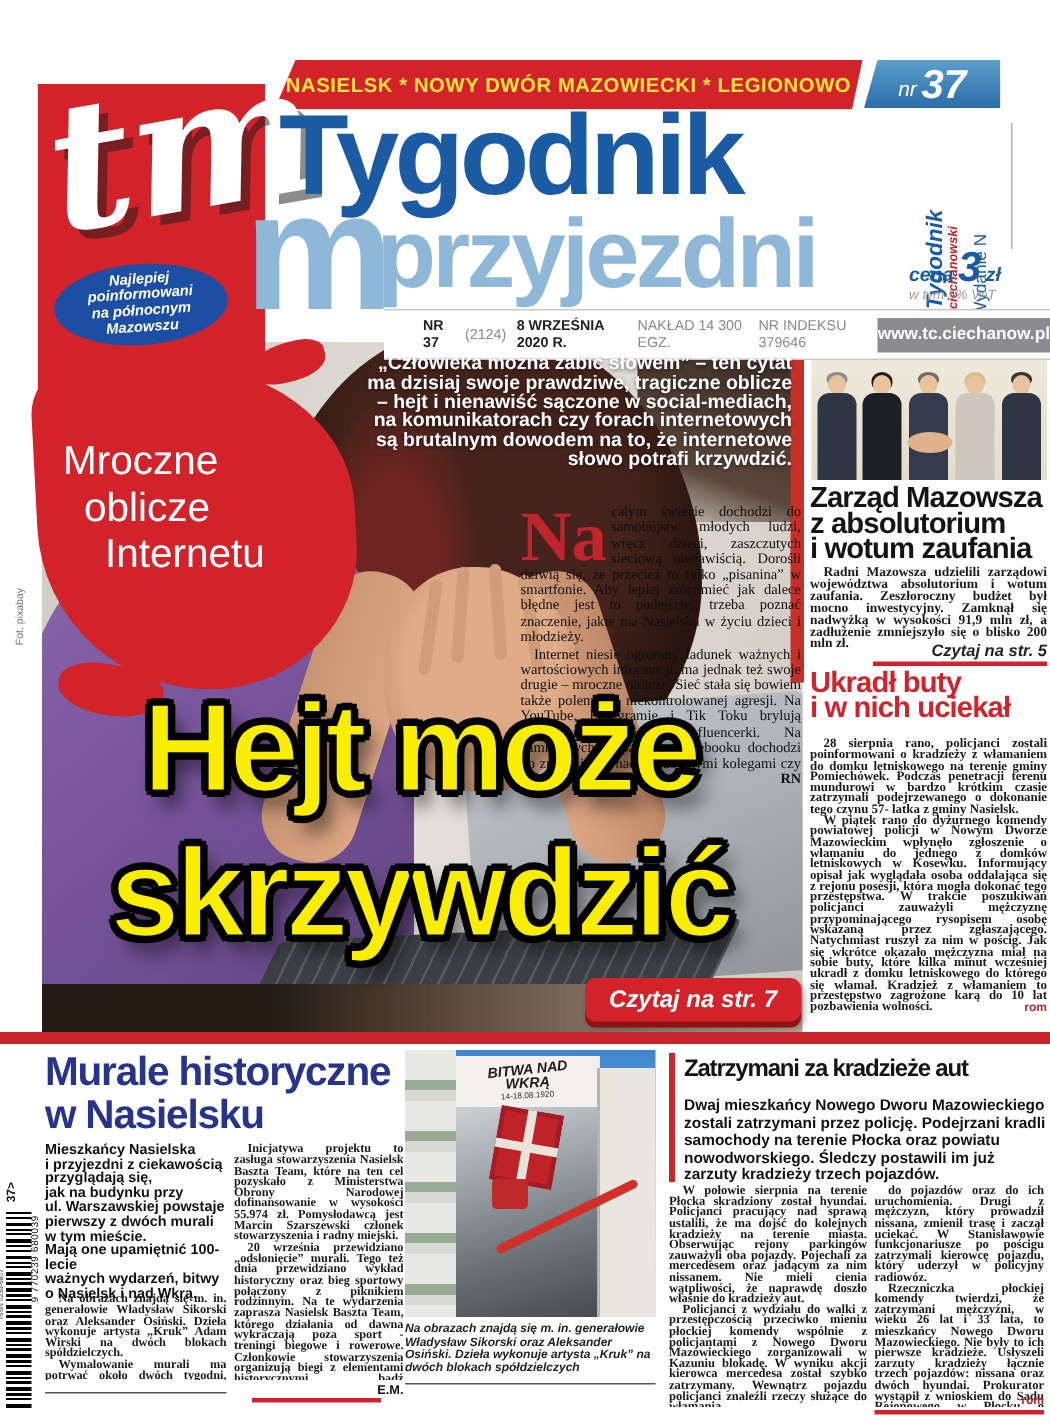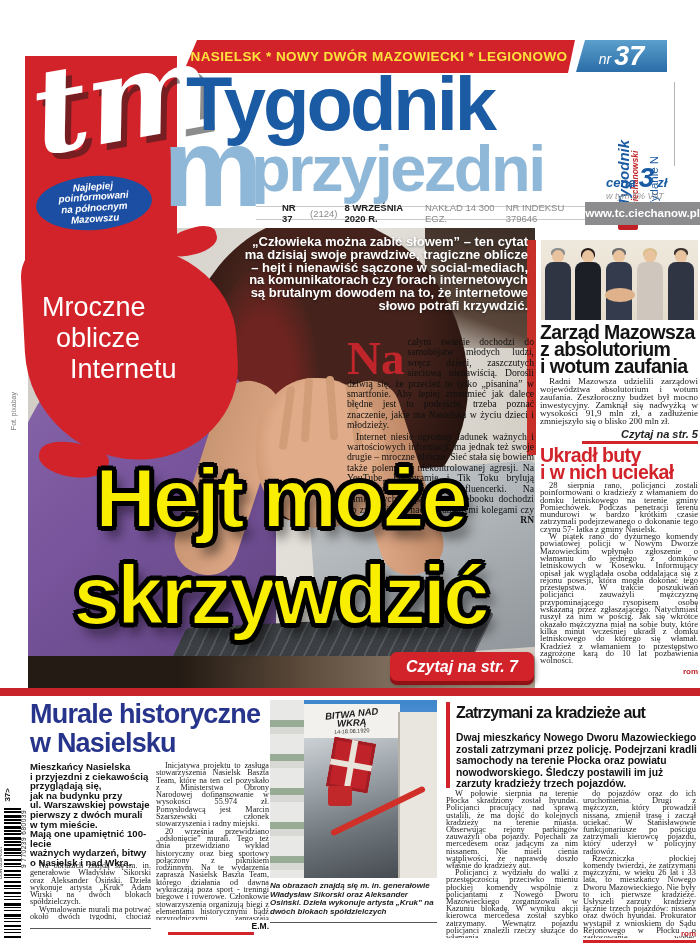--- a/index.html
+++ b/index.html
@@ -60,21 +60,21 @@
     transform-origin:top left;color:#1b5ba3;font-size:11.5px;}
   .vline{left:674px;top:82px;width:1px;height:84px;background:#b5b5b5;}
   .price{left:606px;top:166px;width:92px;}
   .price-row{display:flex;align-items:flex-end;gap:3px;color:#1b5ba3;font-style:italic;}
   .price-label{font-weight:bold;font-size:13px;line-height:15px;}
   .price-value{font-weight:800;font-size:28px;line-height:24px;}
   .price-unit{font-weight:bold;font-size:13px;line-height:15px;}
   .price-vat{color:#9a9a9a;font-style:italic;font-size:9px;margin-top:1px;}
 
   
-  .issue-strip{left:256px;top:206px;width:444px;height:14px;border-top:1px solid #c9c9c9;
+  .issue-strip{left:256px;top:206px;width:444px;height:34px;border-top:1px solid #c9c9c9;
     border-bottom:1px solid #c9c9c9;display:flex;align-items:center;gap:7px;
     font-size:9.5px;padding-left:26px;box-sizing:border-box;background:#fff;}
   .issue-strip .b{font-weight:bold;color:#222;}
   .issue-strip .g{color:#8a8a8a;}
   .www-box{margin-left:auto;width:142px;height:23px;background:#8c8c8e;color:#fff;
     font-weight:bold;font-size:11.5px;display:flex;align-items:center;justify-content:center;}
 
   
   .photo-main{left:28px;top:228px;width:507px;height:462px;overflow:hidden;
     background:linear-gradient(105deg,#cfcbc4 0%,#e3dfd9 55%,#cfc9c0 100%);}
@@ -131,29 +131,29 @@
   
   .photo-group{left:541px;top:240px;width:157px;height:80px;overflow:hidden;
     background:linear-gradient(180deg,#efe9dd 0%,#e4dccb 100%);}
   .person{position:absolute;top:10px;width:30px;height:72px;}
   .person .head{position:absolute;left:9px;top:0;width:12px;height:13px;border-radius:50%;background:#e8c39e;}
   .person .hair{position:absolute;left:8px;top:-2px;width:14px;height:9px;border-radius:50% 50% 40% 40%;}
   .person .torso{position:absolute;left:2px;top:12px;width:26px;height:62px;border-radius:8px 8px 0 0;}
   .hands-join{position:absolute;left:64px;top:48px;width:30px;height:14px;border-radius:50%;background:#dfb28c;}
   .art1-headline{left:540px;top:324px;width:160px;font-weight:800;font-size:19.5px;
     line-height:17px;letter-spacing:-.6px;color:#141414;}
-  .serif-body{font-family:"Liberation Serif",serif;text-align:justify;color:#1a1a1a;}
+  .serif-body{font-family:"Liberation Serif",serif;text-align:justify;color:#1a1a1a;font-weight:bold;}
   .serif-body p{margin:0;text-indent:9px;}
   .art1-body{left:540px;top:378px;width:158px;font-size:9px;line-height:7.9px;}
   .art1-readmore{left:540px;top:428px;width:158px;text-align:right;font-style:italic;
     font-weight:bold;font-size:11px;color:#222;}
   .art1-rule{left:582px;top:441px;width:116px;height:3px;background:#d2232a;}
   .art2-headline{left:540px;top:447px;width:160px;font-weight:800;font-size:19.5px;
     line-height:17px;letter-spacing:-.6px;color:#d2232a;}
-  .art2-body{left:540px;top:482px;width:158px;height:186px;overflow:hidden;
+  .art2-body{left:540px;top:492px;width:158px;height:186px;overflow:hidden;
     font-size:8.6px;line-height:7.3px;}
   .art2-byline{left:540px;top:667px;width:158px;text-align:right;font-weight:bold;
     font-size:8px;color:#c0252b;}
 
   
   .red-band{left:0;top:688px;width:700px;height:8px;background:#c8222a;}
 
   
   .murale-headline{left:30px;top:700px;width:240px;font-weight:800;font-size:27px;
     line-height:29px;letter-spacing:-.8px;color:#27348b;}

